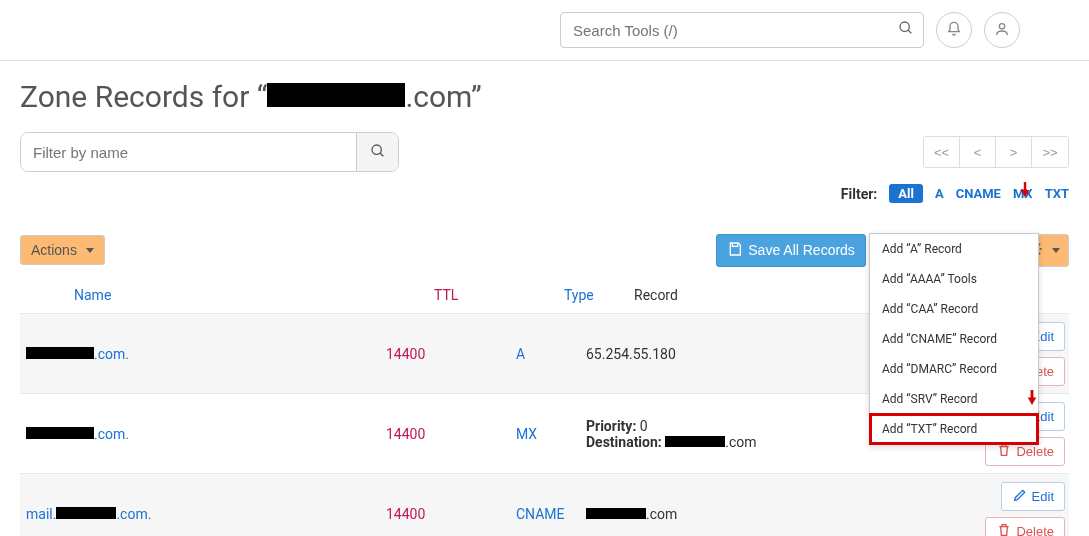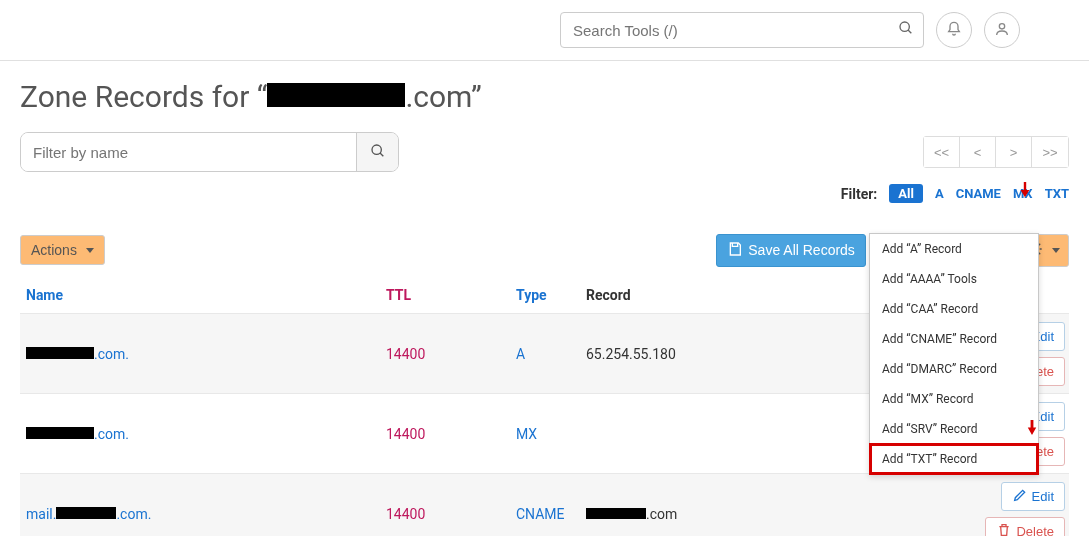--- a/index.html
+++ b/index.html
@@ -28,21 +28,21 @@
     .rf-chip { color: #1a73d1; cursor: pointer; font-size: 13px; font-weight: bold; }
     .rf-chip.active { background: #1a73d1; color: #fff; padding: 2px 9px; border-radius: 3px; font-size:13px; }
     
     .action-row { display: flex; align-items: center; margin-bottom: 12px; position: relative; }
     .btn { border: 1px solid #ccc; background: #fdba74; padding: 6px 10px; border-radius: 3px; cursor: pointer; font-size: 14px; color: #555; display: inline-flex; align-items: center; gap: 5px; }
     .btn-blue { background: #4aa3df; border: 1px solid #3a93cf; color: #fff; }
     .right-actions { position: absolute; right: 0; display: flex; gap: 5px; align-items: flex-start; }
     .caret-btn { border: 3px solid #d60000; width: 28px; justify-content: center; }
     .gear-btn { padding: 6px 8px; }
     
-    .table-head { display: flex; padding: 10px 6px; font-size: 14px; font-weight: 700; }
+    .table-head { display: flex; padding: 10px 6px; font-size: 14px; font-weight: 400; margin-left: 48px; }
     .col-name { width: 360px; color: #1a73d1; }
     .col-ttl { width: 130px; color: #be185d; }
     .col-type { width: 70px; color: #1a73d1; }
     .col-record { flex: 1; color: #333; }
     .col-actions { width: 80px; text-align: right; }
     
     .row { display: flex; align-items: center; padding: 22px 6px; border-top: 1px solid #e8e8e8; font-size: 14px; position: relative; min-height: 80px; }
     .row:nth-child(odd) { background: #f6f6f6; }
     .row.even { background: #fff; }
     .row-buttons { position: absolute; right: 4px; top: 50%; transform: translateY(-50%); display: flex; flex-direction: column; gap: 6px; align-items: flex-end; }
@@ -186,20 +186,24 @@
         </button>
     </div>
   </div>
 
   <div class="row even">
     <div class="col-name">
       <span class="redact" style="width:68px;height:12px;"></span><span>.com.</span>
     </div>
     <div class="col-ttl">14400</div>
     <div class="col-type">MX</div>
+    <div class="col-record">
+      <div><b>Priority:</b> <span>0</span></div>
+      <div><b>Destination:</b> <span class="redact" style="width:60px;height:11px;"></span><span>.com</span></div>
+    </div>
     <div class="row-buttons">
       <button class="small-btn edit">
           <span><svg viewBox="0 0 24 24" style="stroke:#1a73d1;">
               <path d="M4 20l4-1 11-11-3-3L5 16l-1 4z"></path>
             </svg></span>
           <span>Edit</span>
         </button>
       <button class="small-btn delete">
           <span><svg viewBox="0 0 24 24" style="stroke:#d9534f;">
               <path d="M5 7h14M9 7V4h6v3M7 7l1 13h8l1-13"></path>
@@ -235,21 +239,20 @@
   </div>
 
 </div>
 
 <div class="dropdown">
   <div class="dropdown-item">Add “A” Record</div>
   <div class="dropdown-item">Add “AAAA” Tools</div>
   <div class="dropdown-item">Add “CAA” Record</div>
   <div class="dropdown-item">Add “CNAME” Record</div>
   <div class="dropdown-item">Add “DMARC” Record</div>
-  <div class="dropdown-item">Add “MX” Record</div>
   <div class="dropdown-item">
     <span>Add “SRV” Record</span>
   </div>
   <div class="dropdown-item hl">
     <span>Add “TXT” Record</span>
     <span class="dd-arrow">
       <svg width="22" height="34" viewBox="0 0 22 34">
           <path d="M8 0 L14 0 L14 16 L20 16 L11 32 L2 16 L8 16 Z" fill="#d60000" stroke="none"></path>
         </svg>
     </span>

